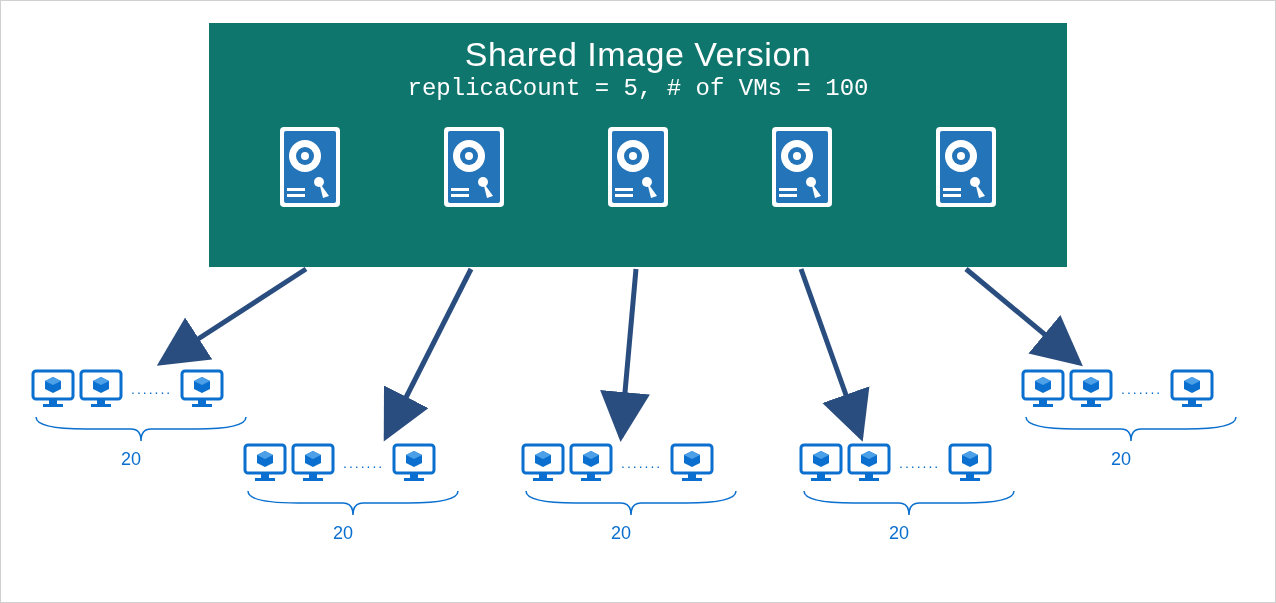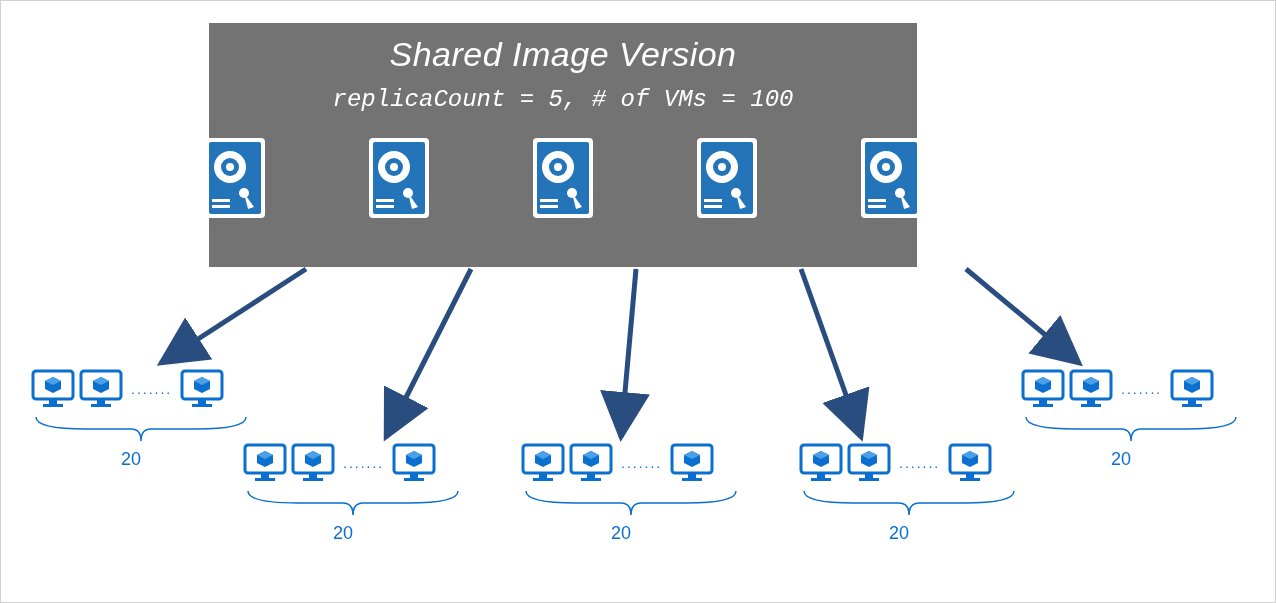--- a/index.html
+++ b/index.html
@@ -8,37 +8,36 @@
     background: #fff;
     width: 1276px;
     height: 603px;
     position: relative;
     border: 1px solid #d0d0d0;
   }
   .shared-box {
     position: absolute;
     left: 208px;
     top: 22px;
-    width: 708px;
+    width: 858px;
     height: 244px;
-    background: #737373;
+    background: #0f766e;
     color: #fff;
     text-align: center;
     padding-top: 12px;
-    font-style: italic;
   }
   .shared-title {
     font-size: 34px;
     font-weight: 400;
     letter-spacing: 0.5px;
   }
   .shared-sub {
     font-family: Consolas, "Courier New", monospace;
     font-size: 24px;
-    margin-top: 12px;
+    margin-top: 1px;
   }
   .disk-row {
     display: flex;
     justify-content: center;
     gap: 102px;
     margin-top: 24px;
   }
   .disk svg { display: block; }
 
   .vm-group {

